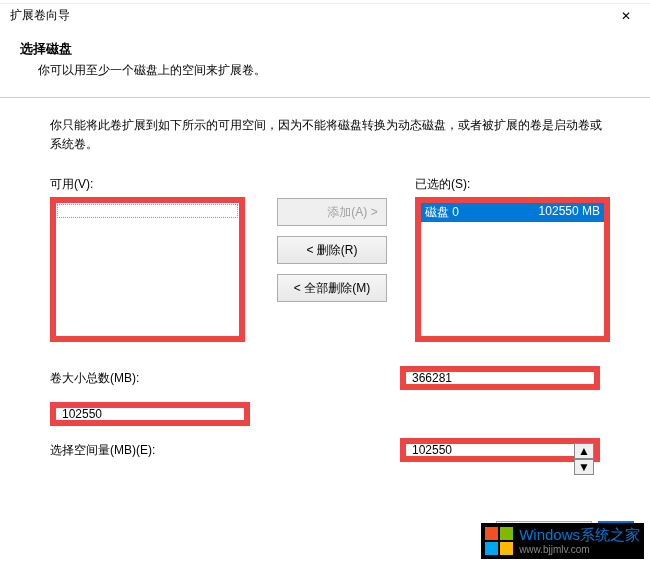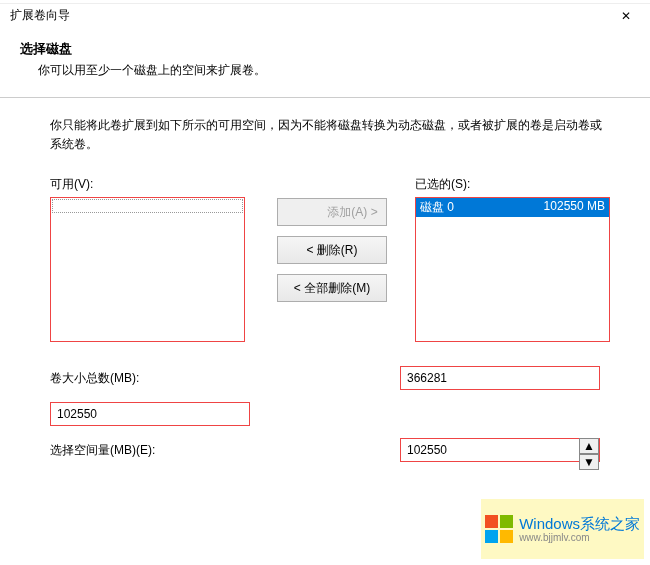--- a/index.html
+++ b/index.html
@@ -11,40 +11,40 @@
     .header { padding: 10px 20px 18px 20px; border-bottom: 1px solid #ccc; }
     .header-title { font-weight: bold; font-size: 13px; margin-bottom: 4px; }
     .header-desc { padding-left: 18px; font-size: 12px; }
     
     .content { padding: 18px 40px 10px 50px; }
     .info-text { line-height: 1.6; margin-bottom: 22px; }
     
     .lists-row { display: flex; align-items: flex-start; gap: 0; }
     .list-col { display: flex; flex-direction: column; }
     .list-label { margin-bottom: 4px; }
-    .listbox { width: 195px; height: 145px; border: 1px solid #ef4444; background: #fff; overflow: auto; }
+    .listbox { width: 195px; height: 145px; border: 6px solid #ef4444; background: #fff; overflow: auto; }
     .listbox-item { padding: 1px 4px; color: #fff; background: #0078d7; display: flex; justify-content: space-between; }
     .available-inner { border: 1px dotted #999; margin: 1px; height: 14px; }
     
     .btn-col { display: flex; flex-direction: column; gap: 10px; padding: 22px 18px 0 22px; flex: 1; align-items: center; }
     .xfer-btn { width: 110px; height: 28px; border: 1px solid #adadad; background: linear-gradient(#f5f5f5,#e8e8e8); cursor: pointer; }
     .xfer-btn:disabled { color: #a0a0a0; background: #efefef; cursor: default; padding-left: 41px; }
     
     .fields { margin-top: 24px; }
     .field-row { display: flex; align-items: center; margin-bottom: 12px; }
     .field-label { width: 350px; }
-    .field-box { width: 200px; height: 24px; border: 1px solid #ef4444; background: #fff; display: flex; align-items: center; padding: 0 6px; position: relative; }
+    .field-box { width: 200px; height: 24px; border: 6px solid #ef4444; background: #fff; display: flex; align-items: center; padding: 0 6px; position: relative; }
     .spinner-btns { position: absolute; right: 0; top: -1px; bottom: -1px; width: 20px; display: flex; flex-direction: column; }
     .spin { flex: 1; border: 1px solid #888; background: #f0f0f0; font-size: 7px; display: flex; align-items: center; justify-content: center; cursor: pointer; }
     
     .footer { position: absolute; bottom: 18px; right: 16px; display: flex; gap: 6px; align-items: center; }
     .nav-btn { width: 96px; height: 26px; border: 1px solid #adadad; background: #f0f0f0; cursor: pointer; }
     .nav-btn.primary { border: 2px solid #0078d7; width: 36px; overflow: hidden; text-align: left; padding-left: 6px; }
     
-    .watermark { position: absolute; bottom: 6px; right: 6px; display: flex; align-items: flex-end; gap: 6px; background: #fef9c3; padding: 16px 4px; }
+    .watermark { position: absolute; bottom: 6px; right: 6px; display: flex; align-items: flex-start; gap: 6px; background: #000000; padding: 4px 4px; }
     .win-logo { width: 28px; height: 28px; display: grid; grid-template-columns: 1fr 1fr; grid-template-rows: 1fr 1fr; gap: 2px; }
     .sq { width: 100%; height: 100%; }
     .sq1 { background: #f25022; } .sq2 { background: #7fba00; } .sq3 { background: #00a4ef; } .sq4 { background: #ffb900; }
     .wm-text { display: flex; flex-direction: column; line-height: 1.1; }
     .wm-main { color: #0078d7; font-size: 15px; font-weight: 500; }
     .wm-sub { color: #888; font-size: 10px; }
     
     .top-frag { position: absolute; top: 0; left: 0; right: 0; height: 4px; background: #fff; border-bottom: 1px solid #eee; display:flex; gap:40px; padding-left:60px; font-size:10px; color:#ccc; overflow:hidden;}
   </style>
 </head>

